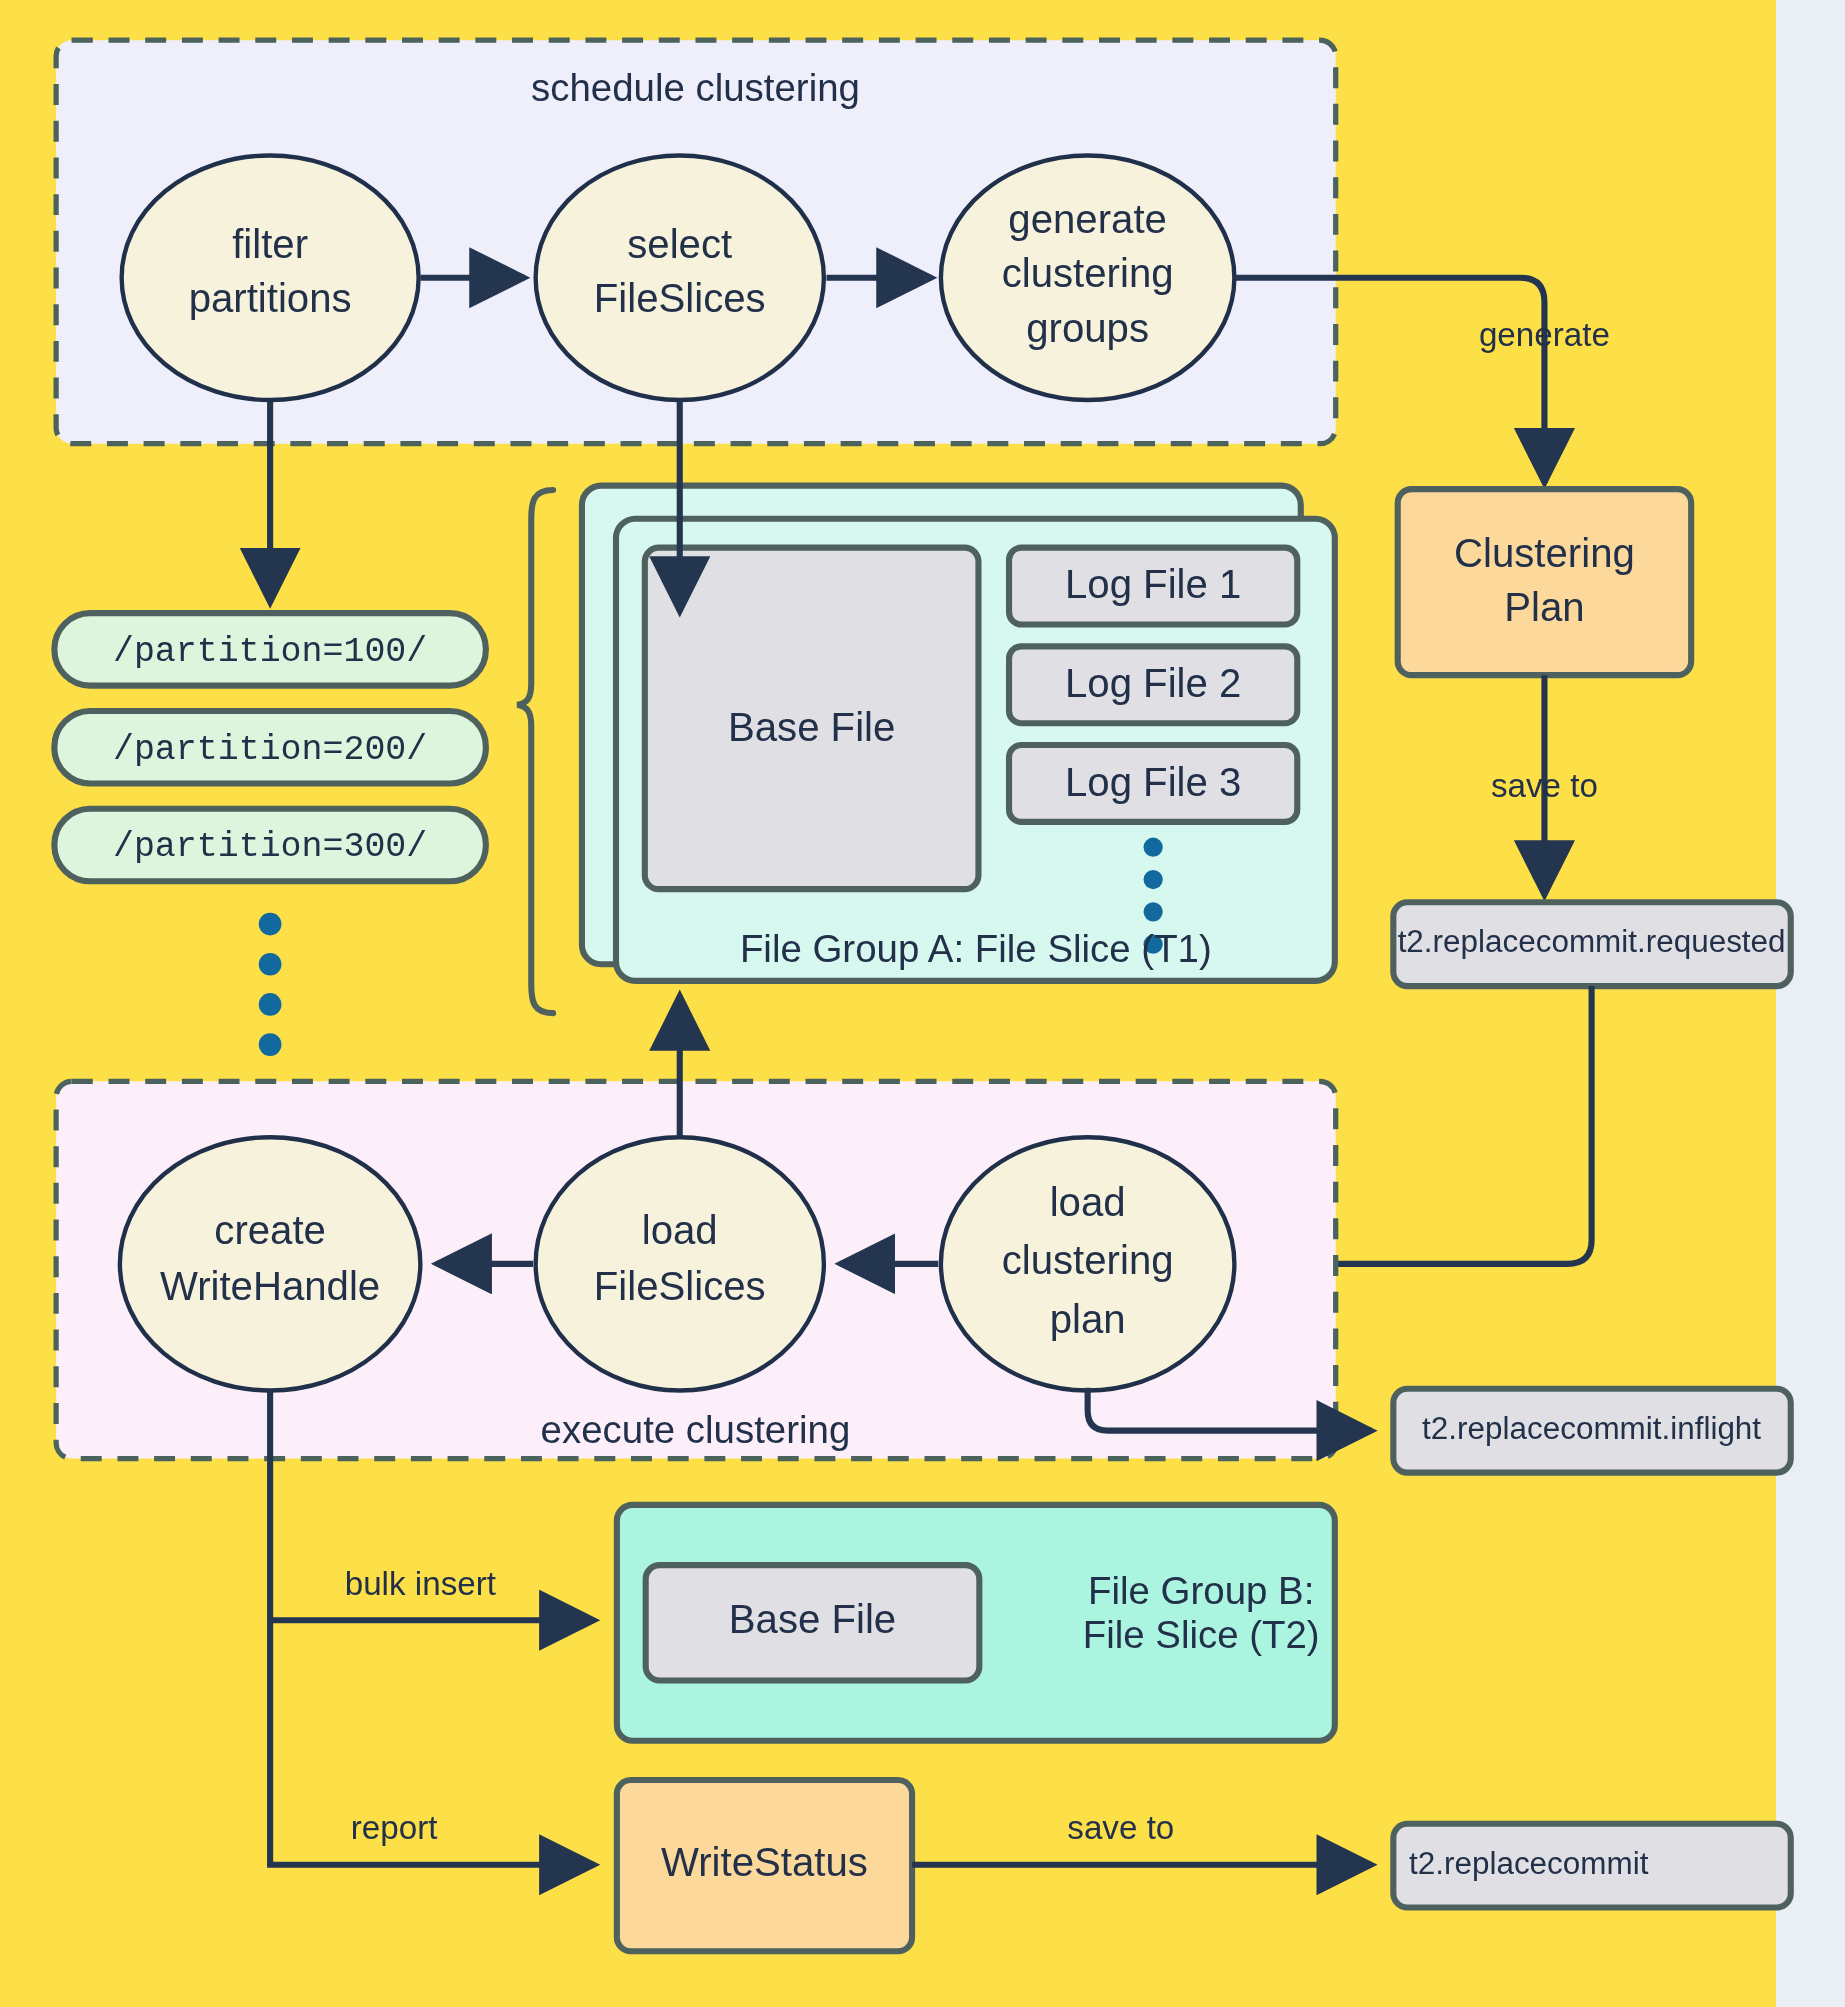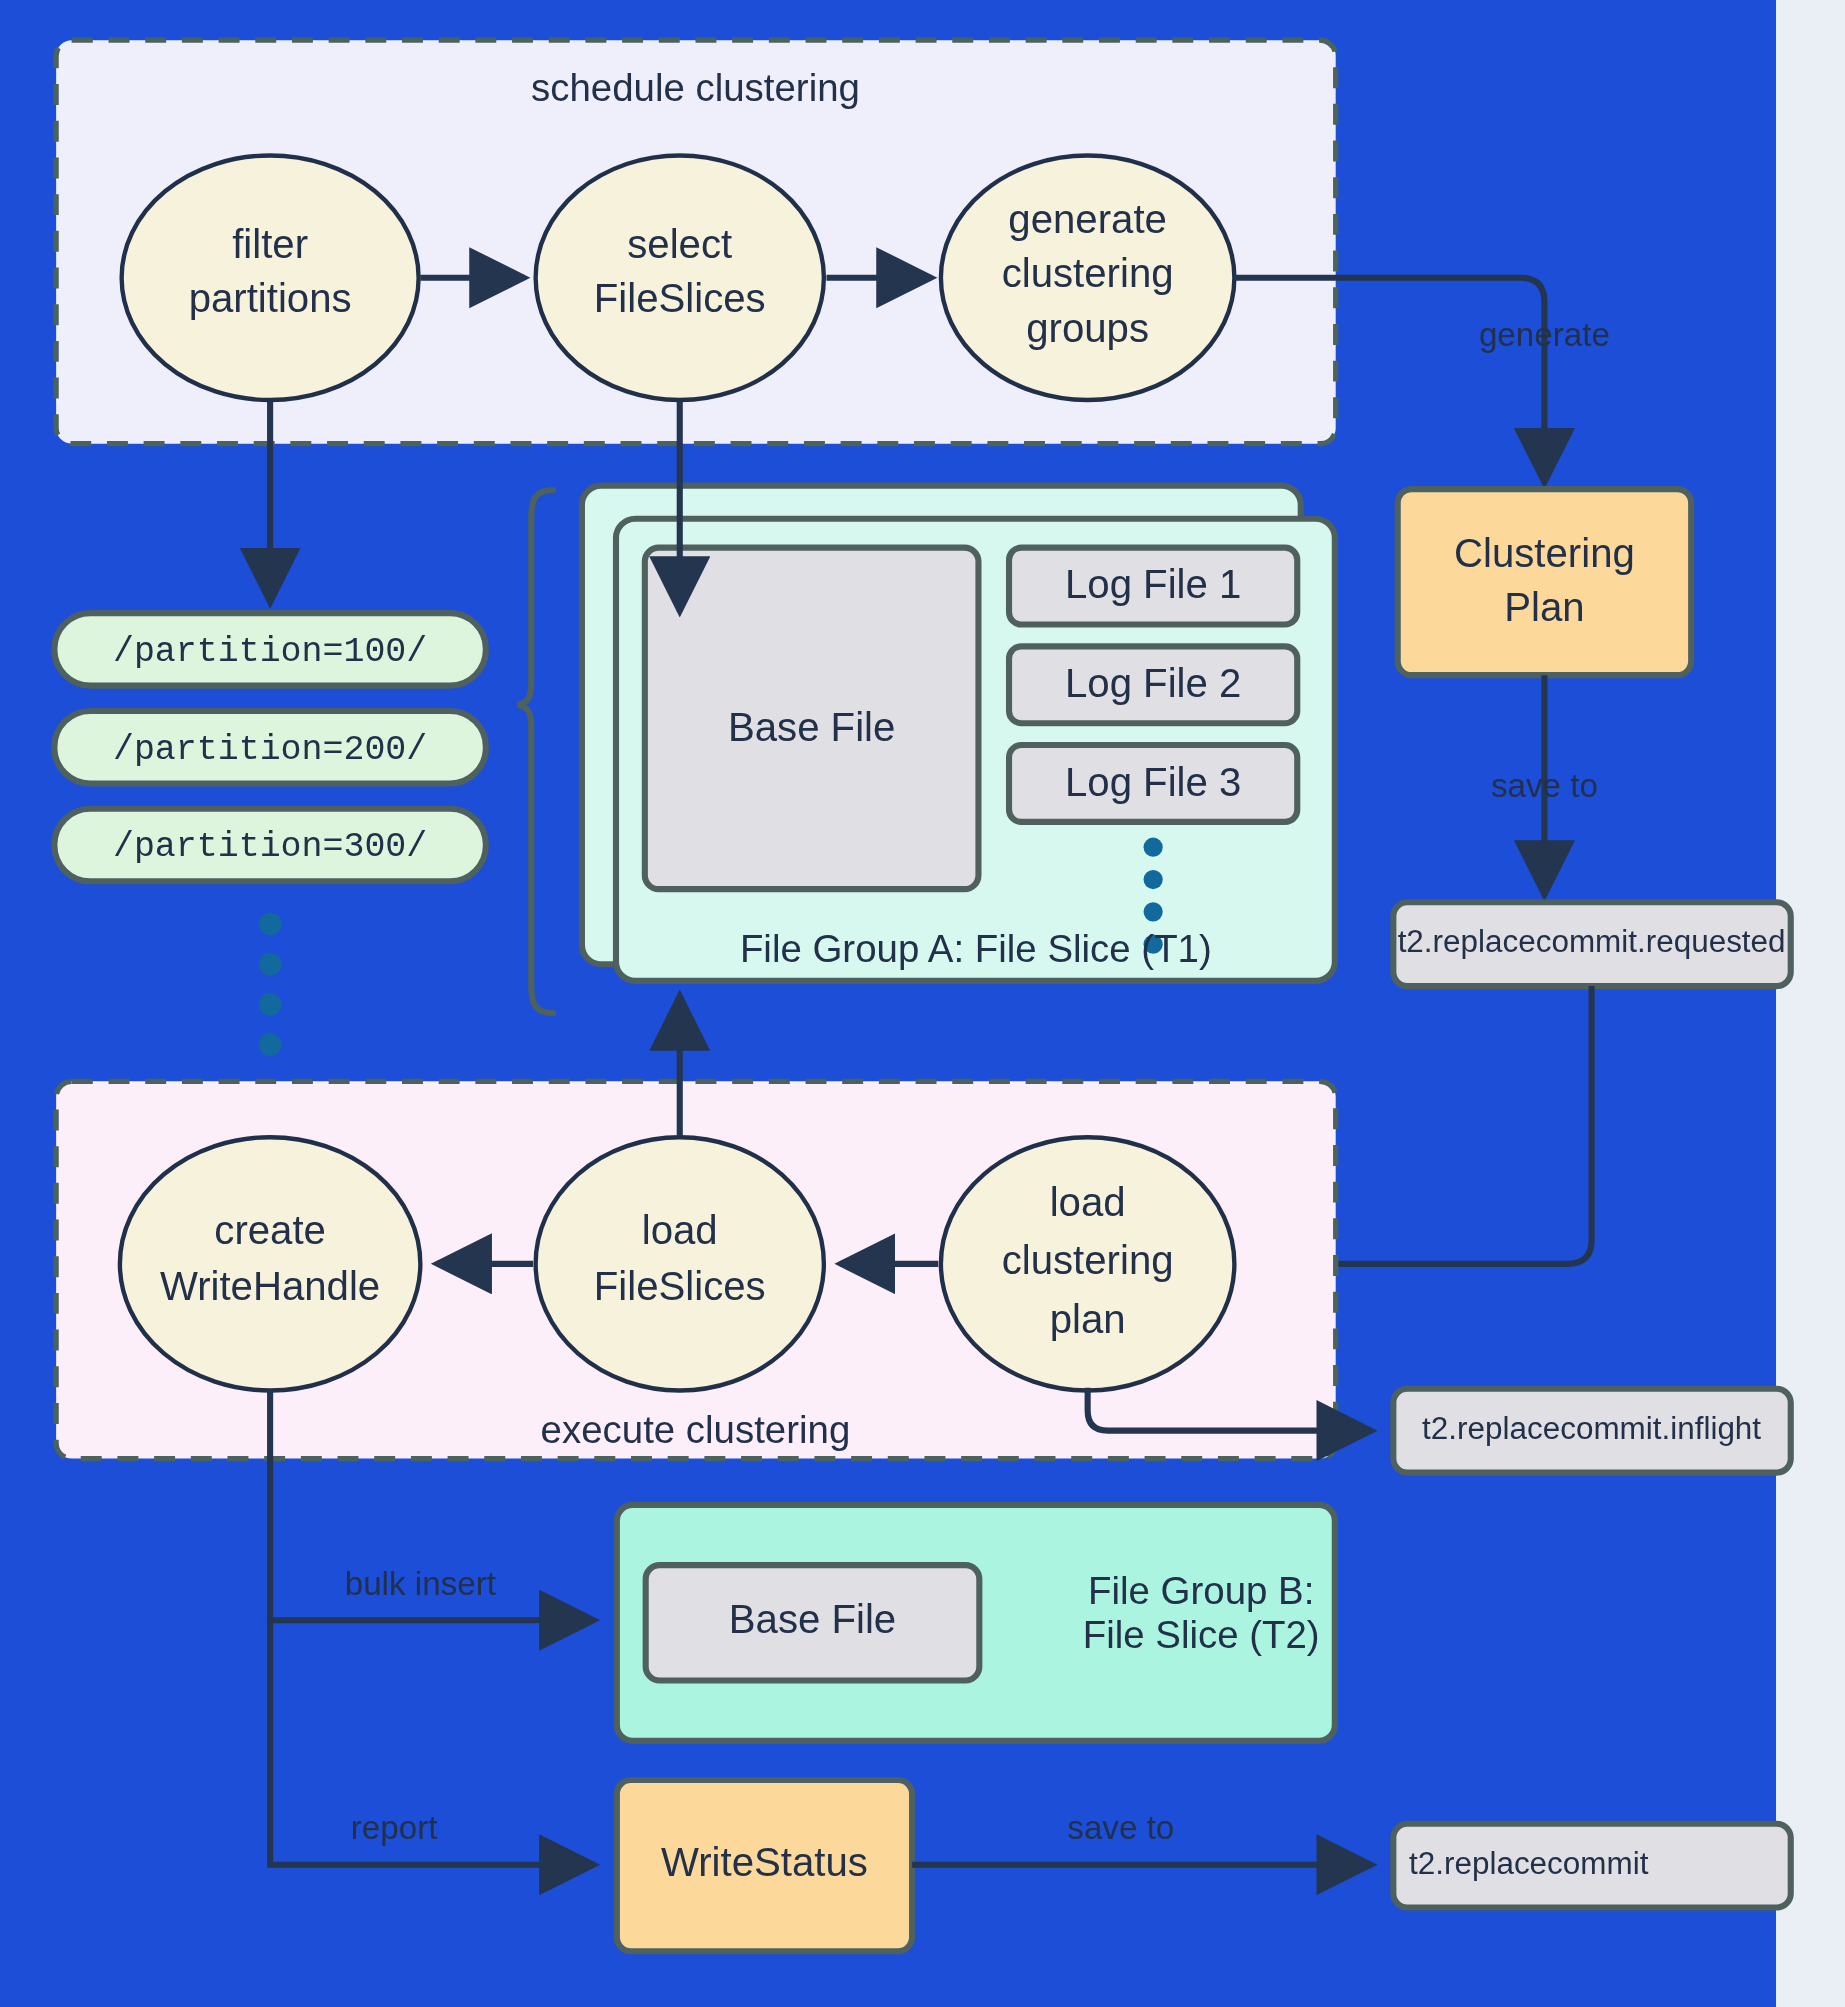--- a/index.html
+++ b/index.html
@@ -1,18 +1,18 @@
 <!DOCTYPE html>
 <html style="font-size:14px"><head>
 <meta charset="utf-8">
 <style>
   html,body{margin:0;padding:0;background:#e9eff5;}
   body{width:1846px;height:2008px;overflow:hidden;
        font-family:"Liberation Sans",sans-serif;}
-  #stage{position:relative;width:1776px;height:2008px;background:#1d4ed8;}
+  #stage{position:relative;width:1776px;height:2008px;background:#fde047;}
   svg.layer{position:absolute;left:0;top:0;width:1846px;height:2008px;}
   text{font-family:"Liberation Sans",sans-serif;fill:#223049;}
   .nodeLabel{font-size:46px;text-anchor:middle;dominant-baseline:middle;}
   .nodeLabelBig{font-size:46px;text-anchor:middle;dominant-baseline:middle;}
   .edgeLabel{font-size:38px;text-anchor:middle;dominant-baseline:middle;}
   .groupLabel{font-size:44px;text-anchor:middle;dominant-baseline:middle;}
   .monoLabel{font-family:"Liberation Mono",monospace;font-size:40px;
              text-anchor:middle;dominant-baseline:middle;}
   .smallLabel{font-size:36px;text-anchor:middle;dominant-baseline:middle;}
   .ell{fill:#f6f2dc;stroke:#21304a;stroke-width:5;}

